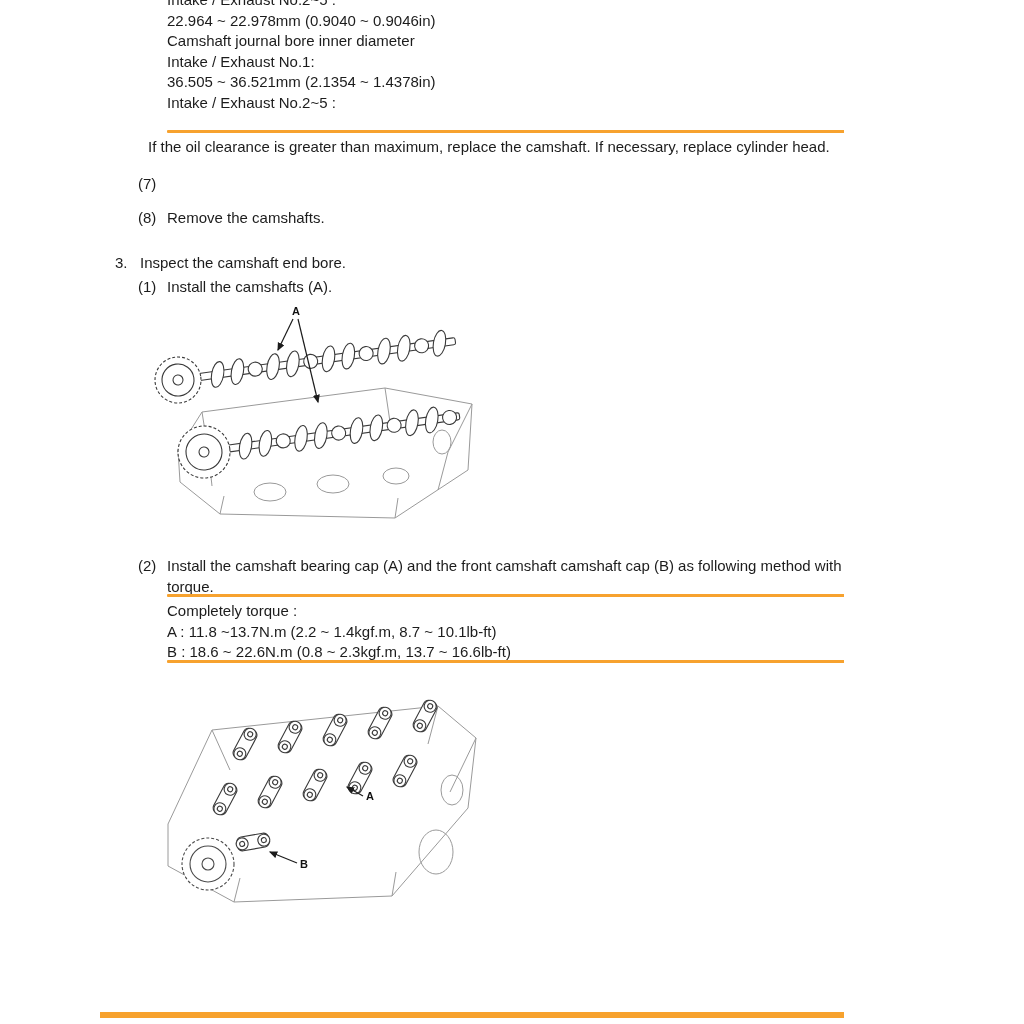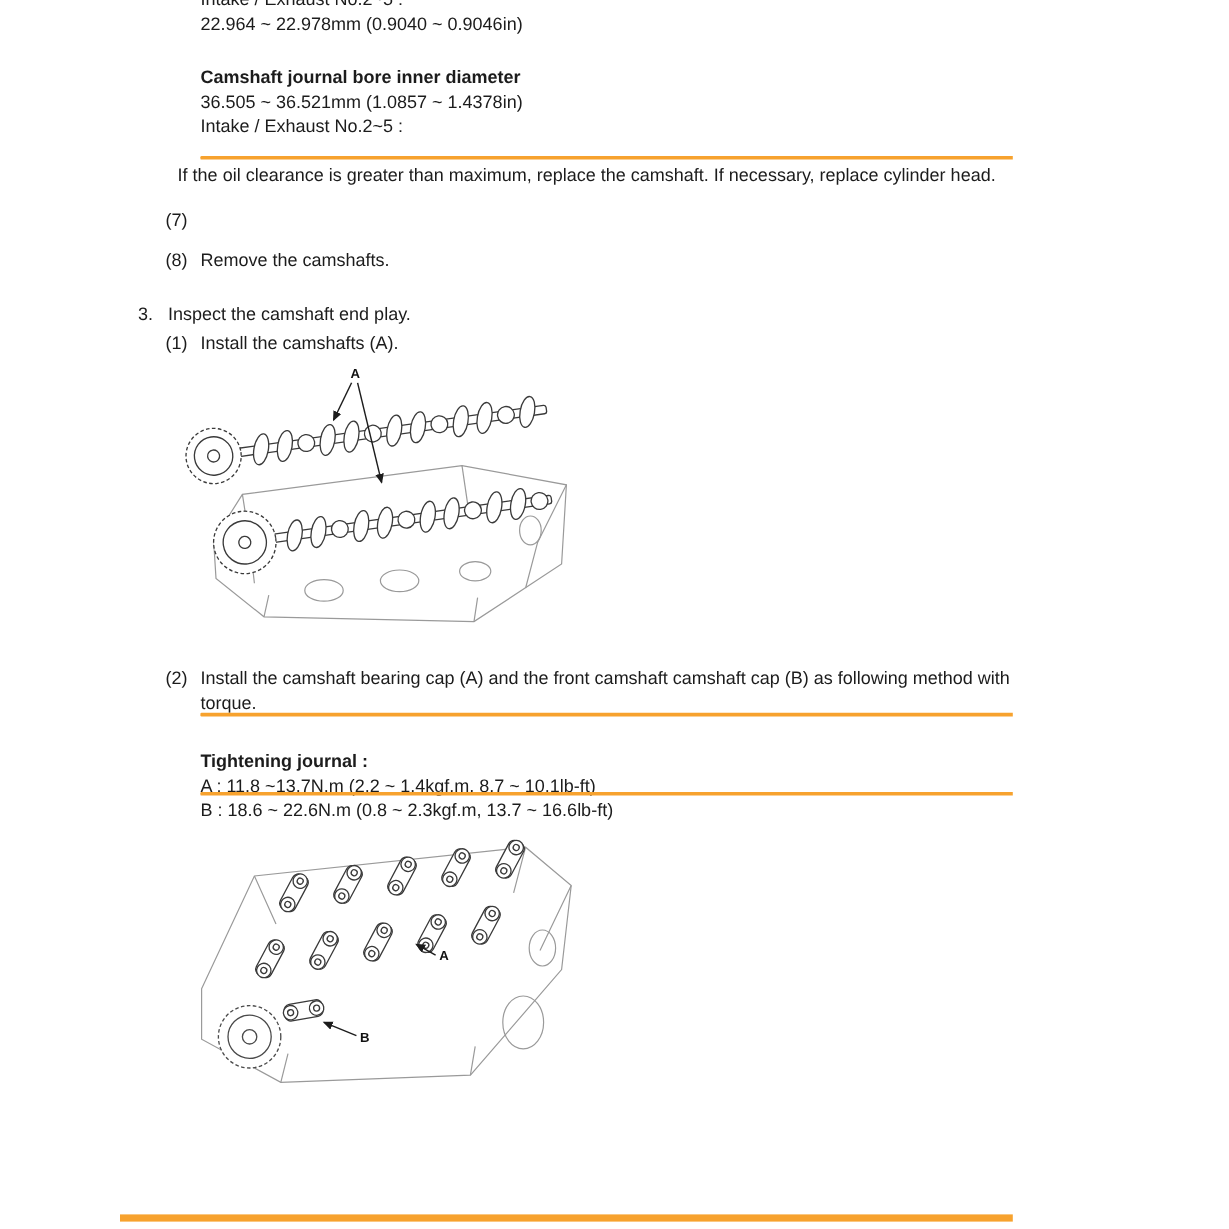--- a/index.html
+++ b/index.html
@@ -9,59 +9,60 @@
     color:#1c1c1c;
     width:1024px; height:1024px;
     position:relative;
   }
   .page {
     position:relative; width:844px; height:1024px;
     background:#fff; overflow:hidden;
     font-size:15px; line-height:20.5px;
   }
   .abs { position:absolute; }
-  .bold { font-weight:700;margin-top:24px; }
+  .bold { font-weight:400; }
   .rule { position:absolute; height:3px; background:var(--accent,#f7a22e); border-radius:1px; }
   .bottom-bar { position:absolute; height:6px; background:var(--accent,#f7a22e); }
   .step { position:absolute; display:flex; align-items:flex-start; }
   .step .num { flex:0 0 29px; }
   .step.sec .num { flex:0 0 25px; }
   .spec div { white-space:nowrap; }
   svg text { font-family:"Liberation Sans", sans-serif; font-size:11px; font-weight:700; fill:#111; }
   .fig { position:absolute; }
 </style>
 </head>
 <body>
 
 <div class="page">
 
   <div class="abs spec" style="left:167px; top:-10px;">
     <div>Intake / Exhaust No.2~5 :</div>
     <div>22.964 ~ 22.978mm (0.9040 ~ 0.9046in)</div>
     <div class="bold">Camshaft journal bore inner diameter</div>
-    <div>36.505 ~ 36.521mm (1.0857 ~ 1.4378in)</div>
+    <div>Intake / Exhaust No.1:</div>
+    <div>36.505 ~ 36.521mm (2.1354 ~ 1.4378in)</div>
     <div>Intake / Exhaust No.2~5 :</div>
   </div>
 
   <div class="rule" style="left:167px; top:130px; width:705px;"></div>
 
   <div class="abs" style="left:148px; top:137px; width:730px;">If the oil clearance is greater than maximum, replace the camshaft. If necessary, replace cylinder head.</div>
 
   <div class="step" style="left:138px; top:174px; width:740px;">
     <span class="num">(7)</span>
   </div>
 
   <div class="step" style="left:138px; top:208px; width:740px;">
     <span class="num">(8)</span>
     <span class="txt">Remove the camshafts.</span>
   </div>
 
   <div class="step sec" style="left:115px; top:253px; width:760px;">
     <span class="num">3.</span>
-    <span class="txt">Inspect the camshaft end play.</span>
+    <span class="txt">Inspect the camshaft end bore.</span>
   </div>
 
   <div class="step" style="left:138px; top:277px; width:740px;">
     <span class="num">(1)</span>
     <span class="txt">Install the camshafts (A).</span>
   </div>
 
   <svg class="fig" style="left:150px; top:300px;" width="340" height="235" viewBox="0 0 340 235">
     <defs>
       <marker id="arr" markerWidth="8" markerHeight="8" refX="6" refY="3" orient="auto">
@@ -126,21 +127,21 @@
   </svg>
 
   <div class="step" style="left:138px; top:556px; width:790px;">
     <span class="num">(2)</span>
     <span class="txt" style="max-width:748px;">Install the camshaft bearing cap (A) and the front camshaft camshaft cap (B) as following method with specified torque.</span>
   </div>
 
   <div class="rule" style="left:167px; top:594px; width:705px;"></div>
 
   <div class="abs" style="left:167px; top:601px; width:720px;">
-    <div class="bold">Tightening journal :</div>
+    <div class="bold">Completely torque :</div>
     <div>A : 11.8 ~13.7N.m (2.2 ~ 1.4kgf.m, 8.7 ~ 10.1lb-ft)</div>
     <div>B : 18.6 ~ 22.6N.m (0.8 ~ 2.3kgf.m, 13.7 ~ 16.6lb-ft)</div>
   </div>
 
   <div class="rule" style="left:167px; top:660px; width:705px;"></div>
 
   <svg class="fig" style="left:150px; top:672px;" width="340" height="240" viewBox="0 0 340 240">
 
     <g stroke="#9a9a9a" fill="none" stroke-width="1">
       <path d="M18,152 L62,58 L288,34 L326,66 L318,136 L242,224 L84,230 L18,194 Z"></path>

